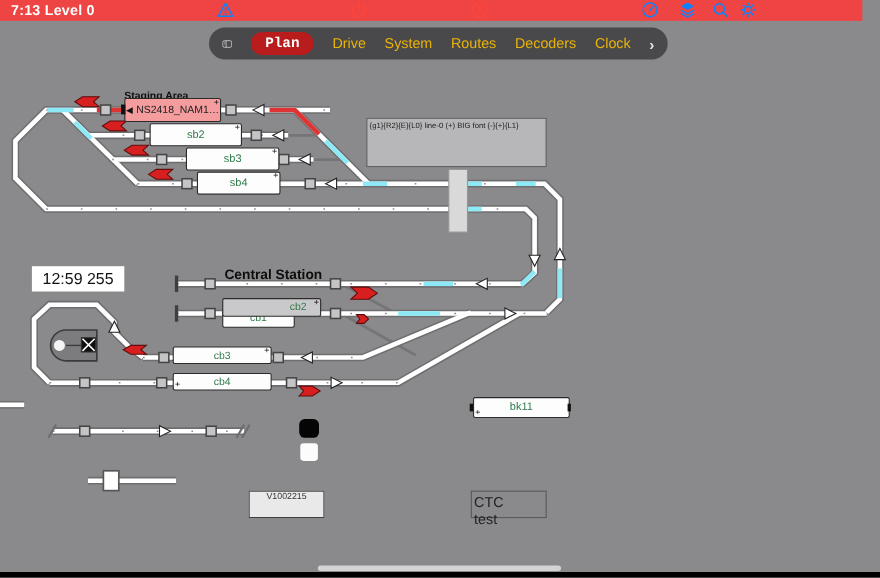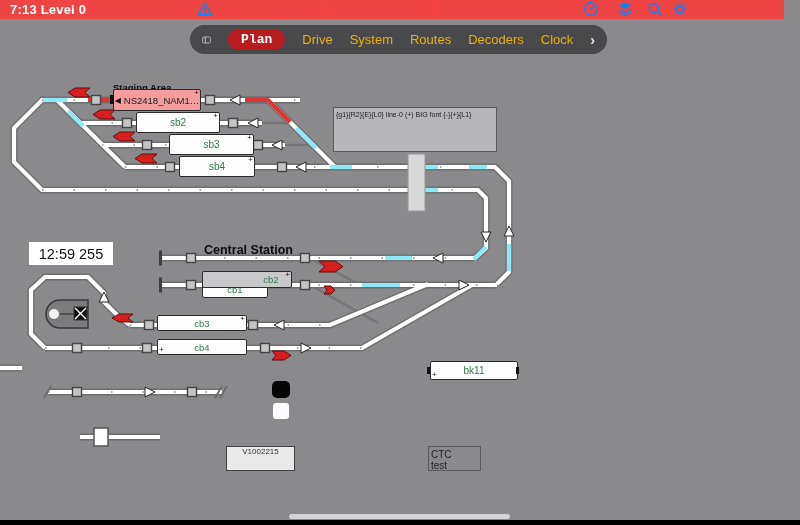--- a/index.html
+++ b/index.html
@@ -33,22 +33,22 @@
 
   .heading{position:absolute;color:#0d0d0d;font-weight:700;}
   #clock-box{position:absolute;left:29px;top:223px;width:84px;height:23px;background:#FFF;
              display:flex;align-items:center;justify-content:center;font-size:14.5px;color:#111;font-weight:500;}
   #info-box{position:absolute;left:333px;top:88px;width:164px;height:45px;background:#B7B7B9;
             border:1px solid #59595B;box-sizing:border-box;font-size:7px;color:#1d1d1d;
             padding:3px 1px 0 2px;white-space:nowrap;overflow:hidden;}
   #v-box{position:absolute;left:226px;top:427px;width:69px;height:25px;background:#E9E9EA;
          border:1.5px solid #3F3F41;box-sizing:border-box;display:flex;justify-content:center;
          font-size:8px;color:#333;}
-  #ctc-box{position:absolute;left:428px;top:427px;width:53px;height:25px;border:1.5px solid #59595B;
-           box-sizing:border-box;font-size:10px;color:#222;padding:2px 16px 0 2px;}
+  #ctc-box{position:absolute;left:428px;top:427px;width:69px;height:25px;border:1.5px solid #59595B;
+           box-sizing:border-box;font-size:13px;color:#222;padding:2px 16px 0 2px;}
   .notch{position:absolute;background:#111;}
   #sq-black{position:absolute;left:272px;top:362px;width:18px;height:17px;background:#050505;border-radius:5px;}
   #sq-white{position:absolute;left:273px;top:384px;width:16px;height:16px;background:#FCFCFC;border-radius:3px;}
 
   #scrollbar{position:absolute;left:289px;top:514px;width:221px;height:5px;background:#D4D4D6;border-radius:2.5px;}
   #bottom-strip{position:absolute;left:0;top:520px;width:800px;height:5px;background:#000;}
 </style>
 </head>
 <body>
 

